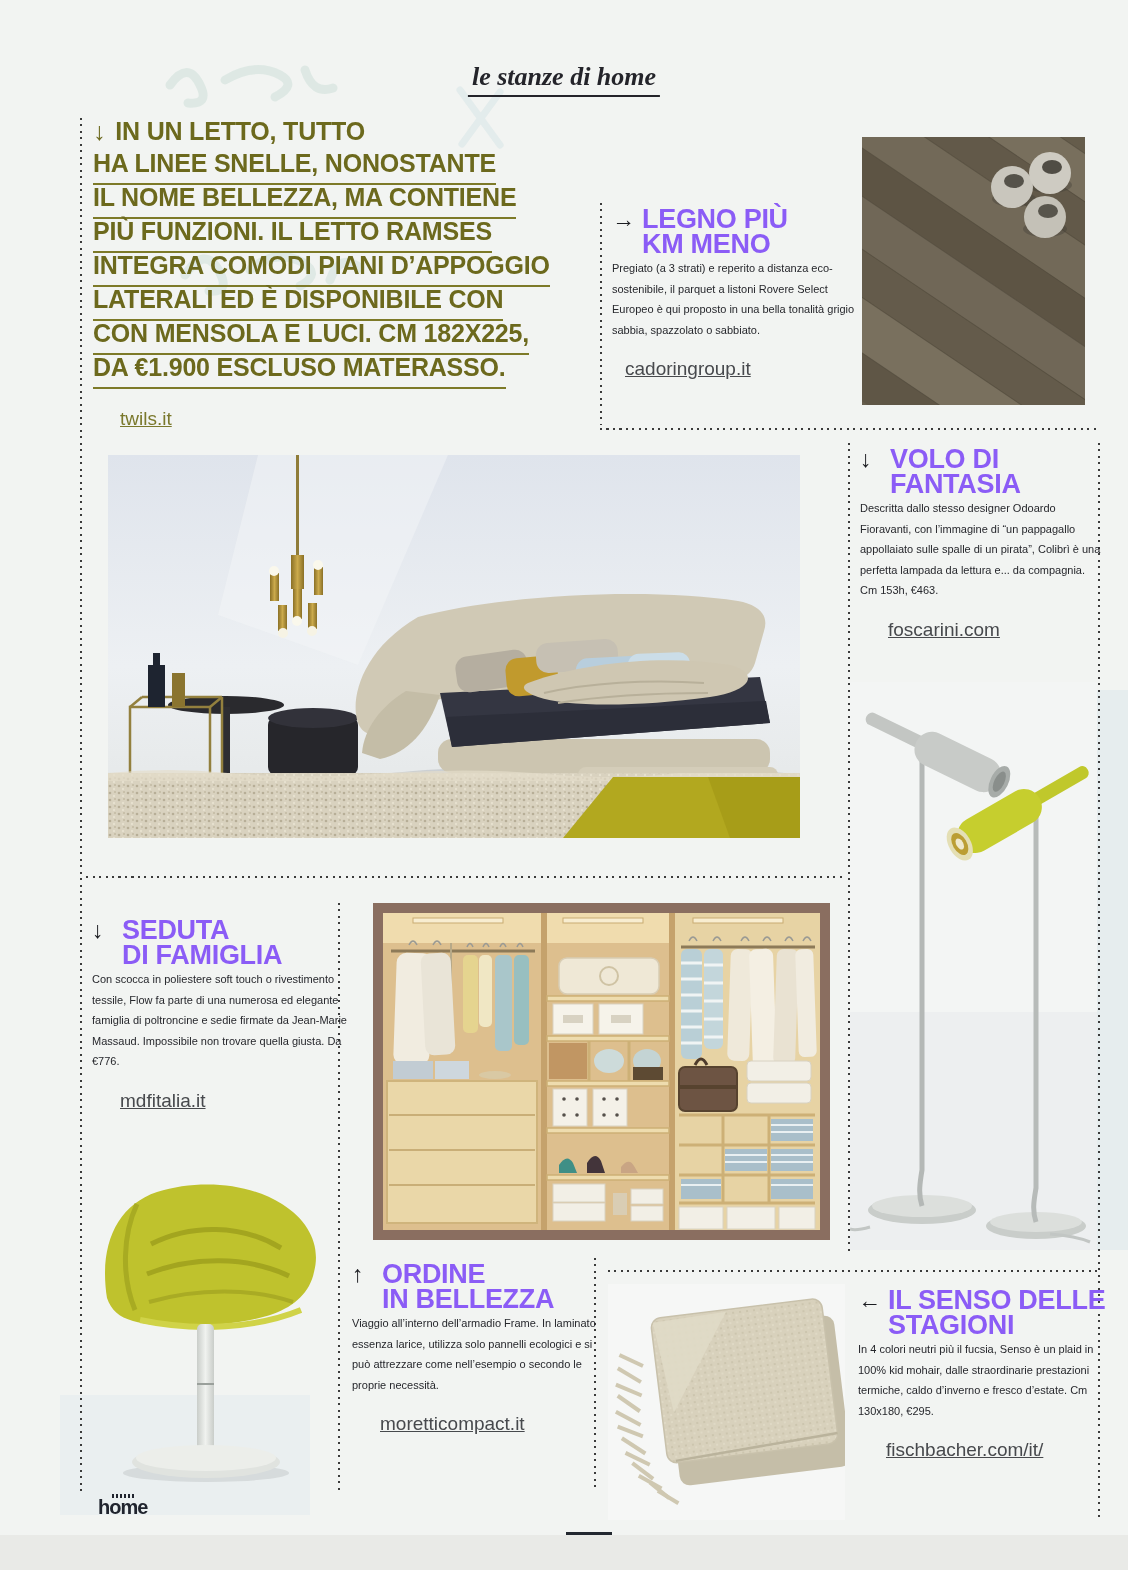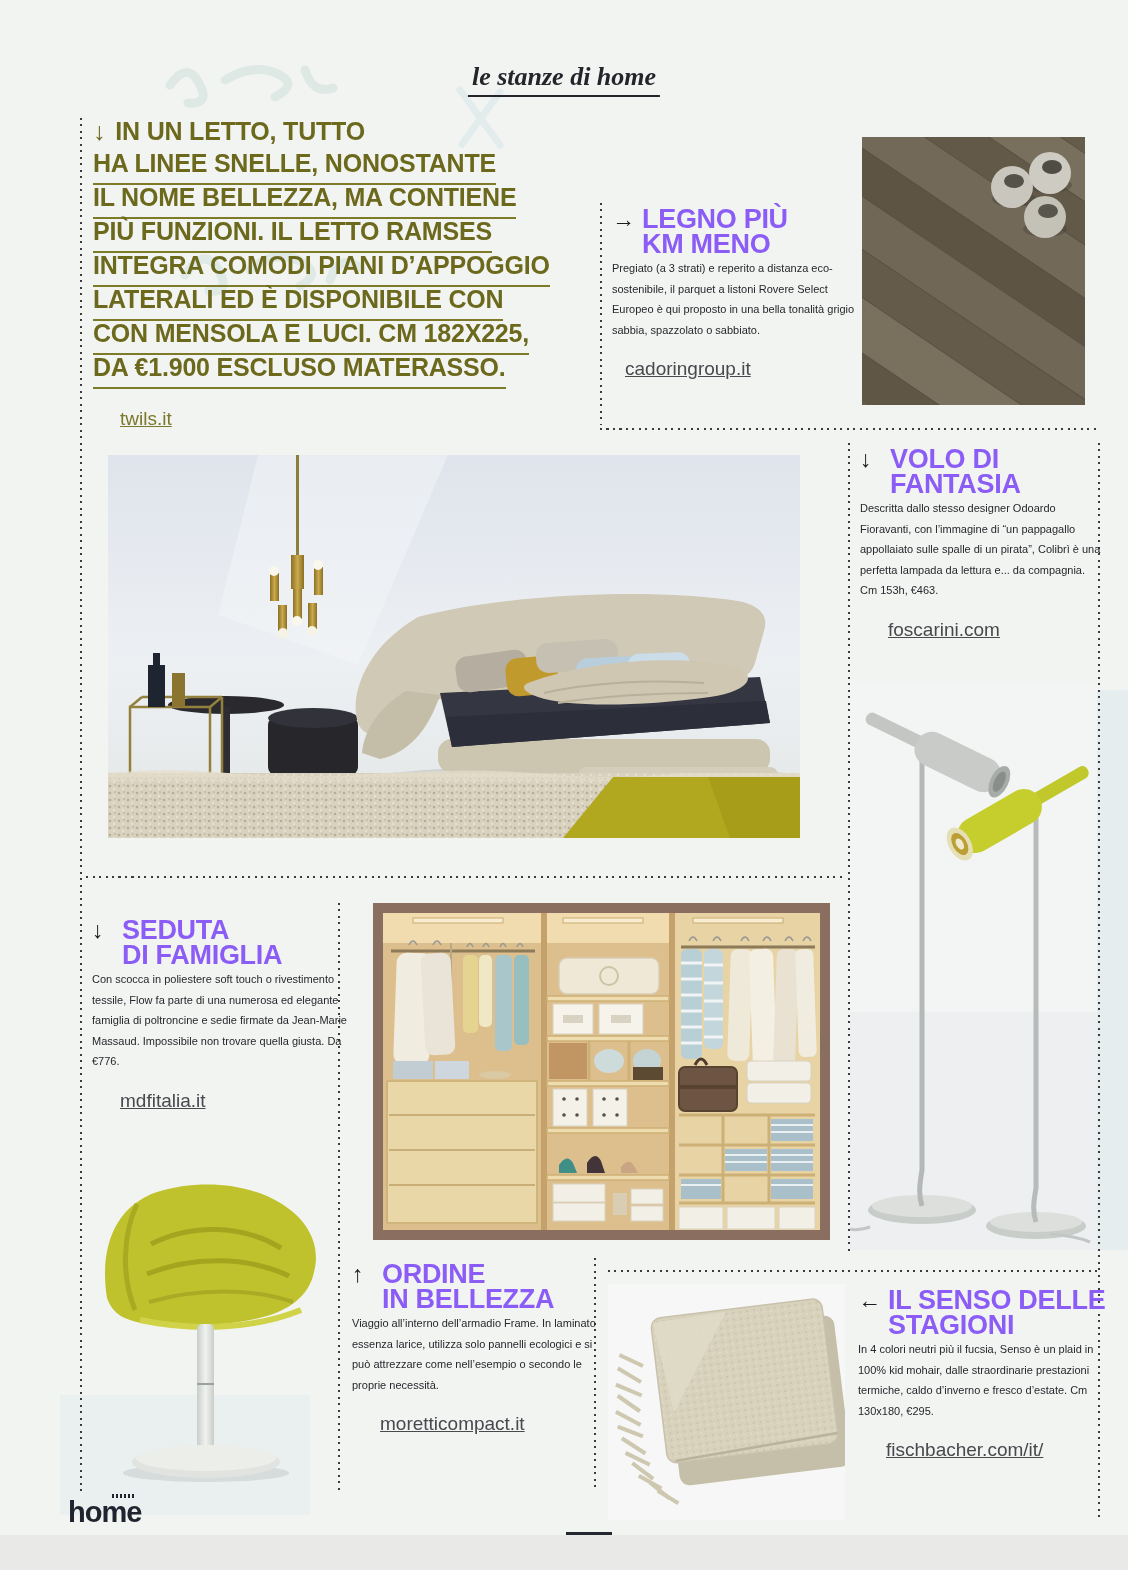--- a/index.html
+++ b/index.html
@@ -17,21 +17,21 @@
   .hdots { position:absolute; height:2px;
     background-image:repeating-linear-gradient(to right,#3b3b3b 0 2px,transparent 2px 6.5px); }
   
   .page-header {
     position:absolute; top:62px; left:564px; transform:translateX(-50%);
     font-family:"Liberation Serif", serif; font-style:italic; font-weight:bold;
     font-size:26px; color:#24242a; border-bottom:2px solid #24242a; padding:0 4px 3px 4px;
     white-space:nowrap;
   }
   .footer-logo {
-    position:absolute; left:68px; top:1496px; font-size:29px; font-weight:bold;
+    position:absolute; left:98px; top:1496px; font-size:20px; font-weight:bold;
     letter-spacing:-1px; color:#20242e;
   }
   .logo-dots { position:absolute; left:112px; top:1494px; width:22px; height:4px;
     background-image:repeating-linear-gradient(to right,#20242e 0 2px,transparent 2px 4px); }
   .page-number {
     position:absolute; left:588px; top:1556px; transform:translateX(-50%);
     font-size:29px; font-weight:bold; color:#232830; letter-spacing:0.5px;
   }
   .page-number-rule { position:absolute; left:566px; top:1532px; width:46px; height:3px; background:#232830; }
   

